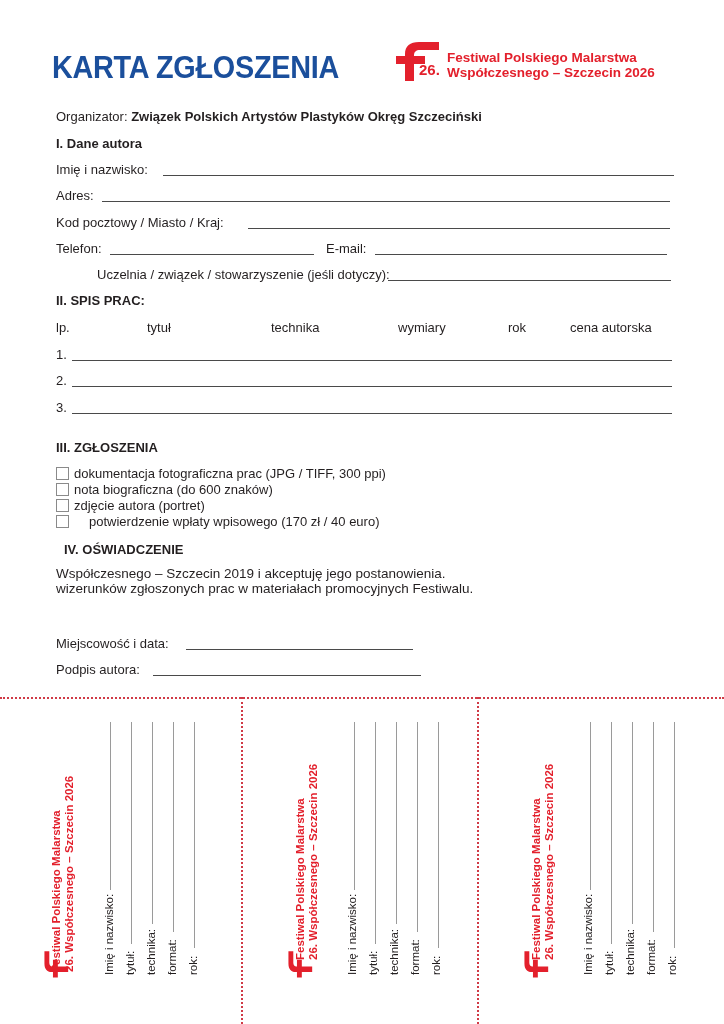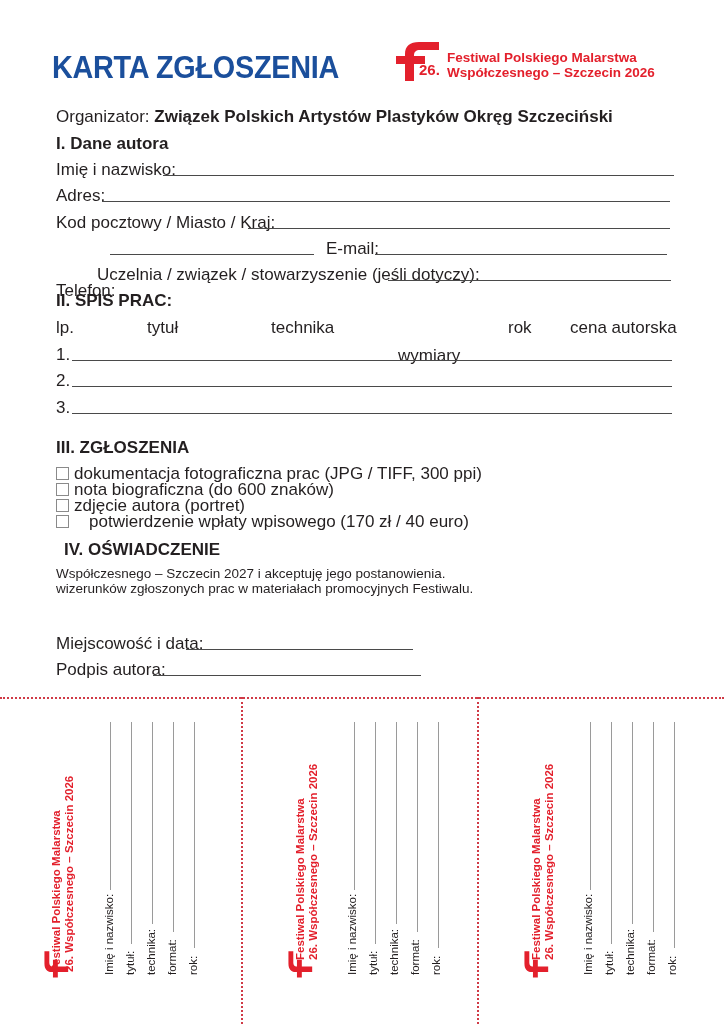--- a/index.html
+++ b/index.html
@@ -18,21 +18,21 @@
   .logo-f { left: 395px; top: 40px; width: 46px; height: 42px; }
   .logo-num {
     left: 419px; top: 62px; font-size: 15px; font-weight: bold; color: #e3202c;
     line-height: 16px;
   }
   .logo-text {
     left: 447px; top: 50px; font-size: 13.5px; font-weight: bold; color: #e3202c;
     line-height: 15px; white-space: nowrap;
   }
 
-  .txt { font-size: 17px; line-height: 16px; white-space: nowrap; }
+  .txt { font-size: 13px; line-height: 16px; white-space: nowrap; }
   .bold { font-weight: bold; }
 
   .fill { position: absolute; border-bottom: 1px solid #4a4a4a; height: 1px; }
 
   .checkbox {
     position: absolute; width: 13px; height: 13px; border: 1px solid #8a8a8a; background: #fff;
   }
 
   .para { font-size: 13.5px; line-height: 14.5px; left: 56px; width: 610px; }
 
@@ -74,34 +74,34 @@
 
 <div class="abs txt" style="left:56px; top:162px;">Imię i nazwisko:</div>
 <div class="fill" style="left:163px; top:175px; width:511px;"></div>
 
 <div class="abs txt" style="left:56px; top:188px;">Adres:</div>
 <div class="fill" style="left:102px; top:201px; width:568px;"></div>
 
 <div class="abs txt" style="left:56px; top:215px;">Kod pocztowy / Miasto / Kraj:</div>
 <div class="fill" style="left:248px; top:228px; width:422px;"></div>
 
-<div class="abs txt" style="left:56px; top:241px;margin-top:42px;">Telefon:</div>
+<div class="abs txt" style="left:56px; top:241px;">Telefon:</div>
 <div class="fill" style="left:110px; top:254px; width:204px;"></div>
 <div class="abs txt" style="left:326px; top:241px;">E-mail:</div>
 <div class="fill" style="left:375px; top:254px; width:292px;"></div>
 
 <div class="abs txt" style="left:56px; top:267px;margin-left:41px;">Uczelnia / związek / stowarzyszenie (jeśli dotyczy):</div>
 <div class="fill" style="left:388px; top:280px; width:283px;"></div>
 
 <div class="abs txt bold" style="left:56px; top:293px;">II. SPIS PRAC:</div>
 
 <div class="abs txt" style="left:56px; top:320px;">lp.</div>
 <div class="abs txt" style="left:147px; top:320px;">tytuł</div>
 <div class="abs txt" style="left:271px; top:320px;">technika</div>
-<div class="abs txt" style="left:398px; top:320px;margin-top:28px;">wymiary</div>
+<div class="abs txt" style="left:398px; top:320px;">wymiary</div>
 <div class="abs txt" style="left:508px; top:320px;">rok</div>
 <div class="abs txt" style="left:570px; top:320px;">cena autorska</div>
 
 <div class="abs txt" style="left:56px; top:347px;">1.</div>
 <div class="fill" style="left:72px; top:360px; width:600px;"></div>
 <div class="abs txt" style="left:56px; top:373px;">2.</div>
 <div class="fill" style="left:72px; top:386px; width:600px;"></div>
 <div class="abs txt" style="left:56px; top:400px;">3.</div>
 <div class="fill" style="left:72px; top:413px; width:600px;"></div>
 
@@ -112,21 +112,21 @@
 <div class="checkbox" style="left:56px; top:483px;"></div>
 <div class="abs txt" style="left:74px; top:482px;text-align:center;">nota biograficzna (do 600 znaków)</div>
 <div class="checkbox" style="left:56px; top:499px;"></div>
 <div class="abs txt" style="left:74px; top:498px;">zdjęcie autora (portret)</div>
 <div class="checkbox" style="left:56px; top:515px;"></div>
 <div class="abs txt" style="left:74px; top:514px;margin-left:15px;">potwierdzenie wpłaty wpisowego (170 zł / 40 euro)</div>
 
 <div class="abs txt bold" style="left:64px; top:542px;">IV. OŚWIADCZENIE</div>
 
 <div class="abs para" style="top:567px;">
-  <div>Współczesnego – Szczecin 2027 i akceptuję jego postanowienia.</div>
+  <div>Współczesnego – Szczecin 2019 i akceptuję jego postanowienia.</div>
   <div>wizerunków zgłoszonych prac w materiałach promocyjnych Festiwalu.</div>
 </div>
 
 <div class="abs txt" style="left:56px; top:636px;">Miejscowość i data:</div>
 <div class="fill" style="left:186px; top:649px; width:227px;"></div>
 
 <div class="abs txt" style="left:56px; top:662px;">Podpis autora:</div>
 <div class="fill" style="left:153px; top:675px; width:268px;"></div>
 
 <div class="abs cut-h"></div>

